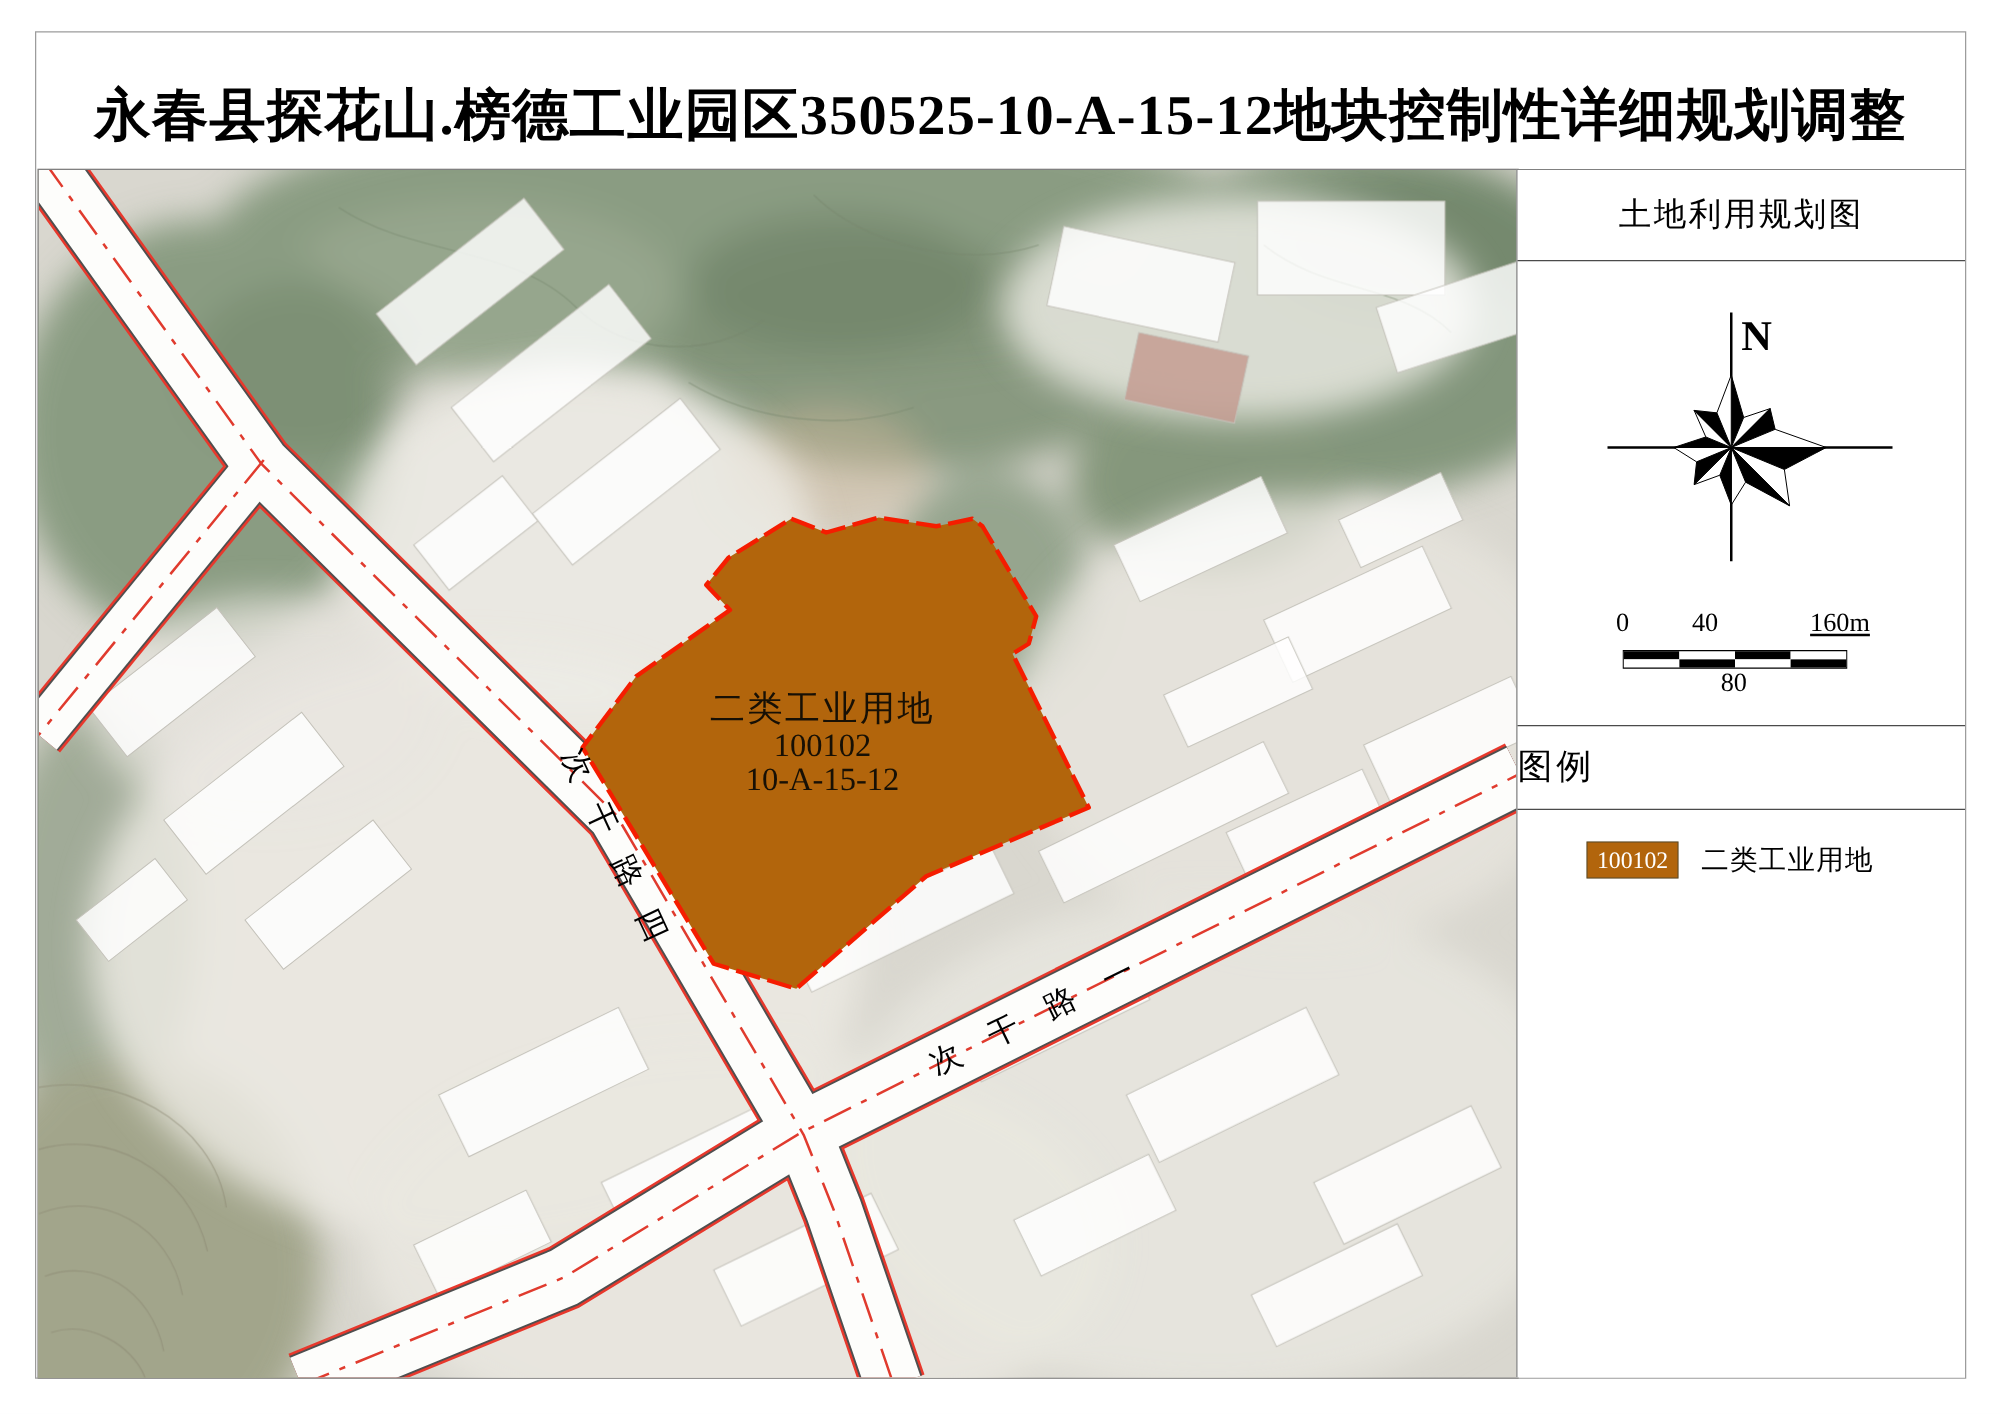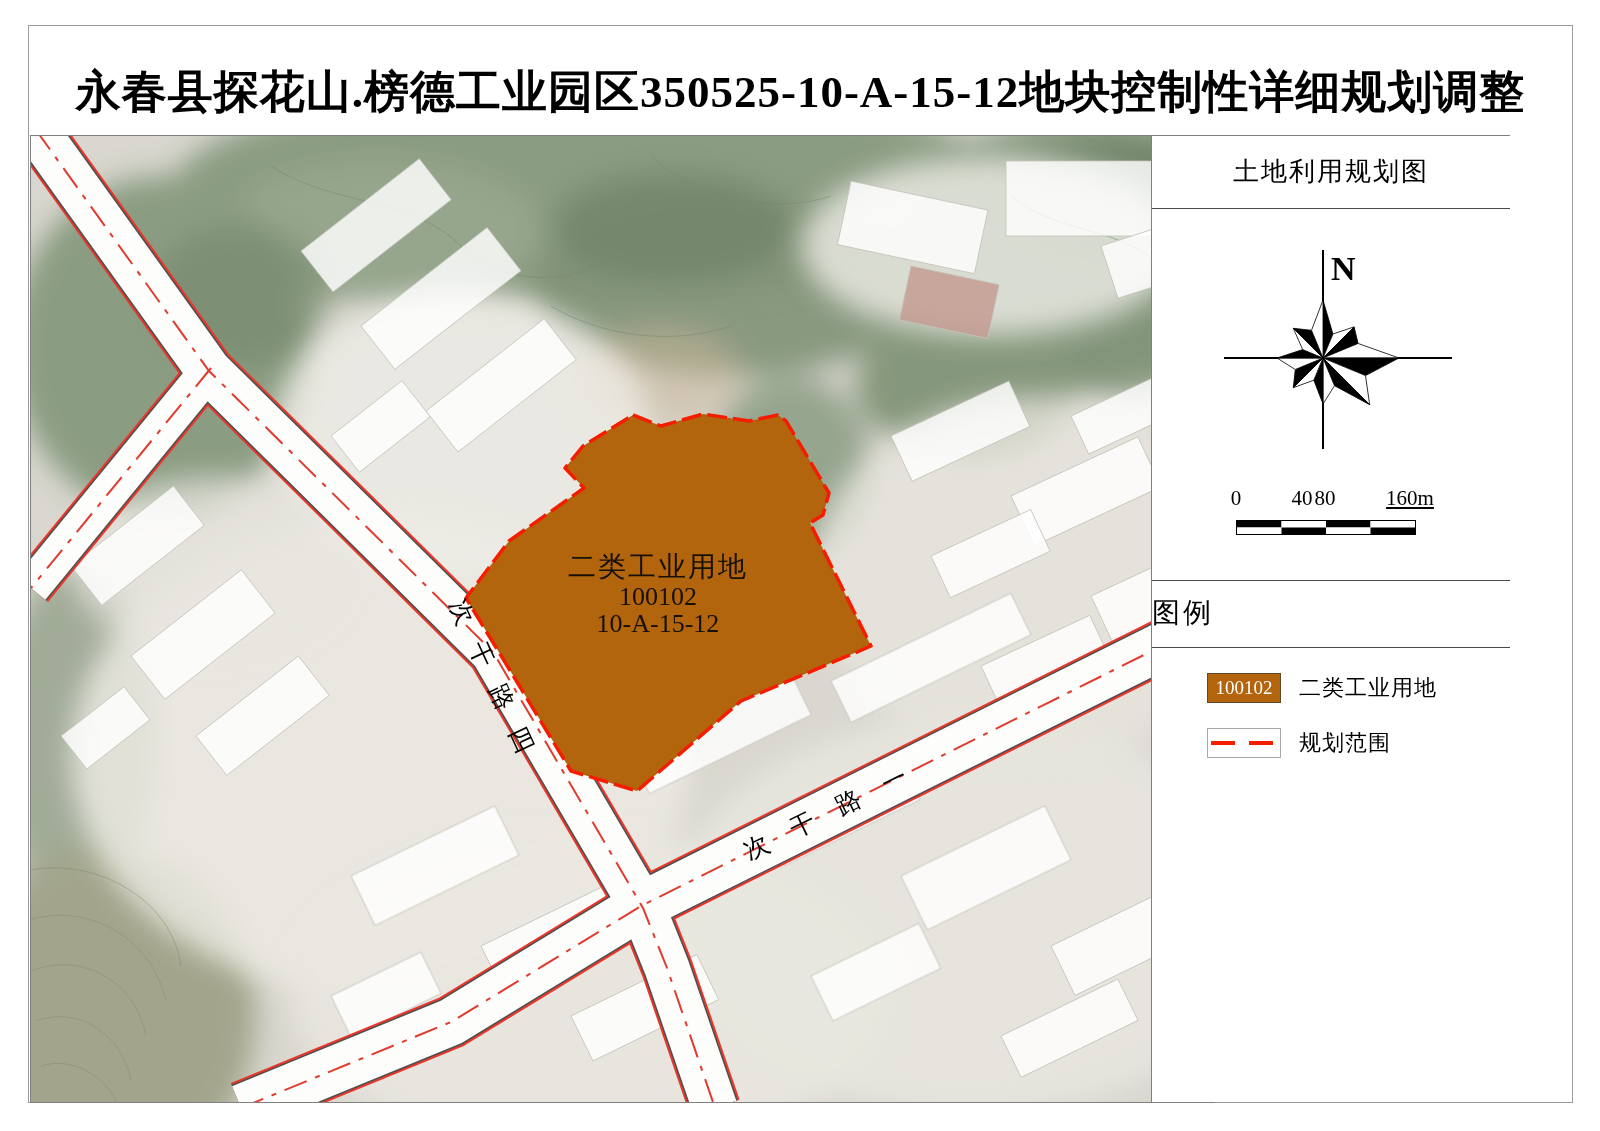--- a/index.html
+++ b/index.html
@@ -4,21 +4,21 @@
 <style>
   html,body{margin:0;padding:0;background:#ffffff;}
   .page{position:relative;width:1600px;height:1131px;background:#ffffff;overflow:hidden;
         font-family:"Liberation Serif","DejaVu Serif",serif;color:#000;padding-left:25px;}
   .frame{position:absolute;left:28px;top:25px;width:1543px;height:1076px;border:1.5px solid #9c9c9c;}
   .main-title{position:absolute;top:36px;left:0;width:100%;text-align:center;margin:0;
               font-size:45px;font-weight:600;letter-spacing:1px;white-space:nowrap;}
   .map-area{position:absolute;left:1px;top:109px;width:1183px;height:966px;border:1px solid #808080;overflow:hidden;background:#d9d7cf;}
   .map-area svg{display:block;}
   svg text{font-family:"Liberation Serif","DejaVu Serif",serif;}
-  .sidebar{position:absolute;left:1122px;top:109px;width:358px;height:966px;background:#ffffff;
+  .sidebar{position:absolute;left:1184px;top:109px;width:358px;height:966px;background:#ffffff;
            border-top:1px solid #808080;border-left:1px solid #808080;}
   .sb-title{position:absolute;top:18px;left:0;width:100%;text-align:center;font-size:26px;letter-spacing:2px;}
   .divider{position:absolute;left:0;width:100%;height:0;border-top:1px solid #4a4a4a;}
   .compass-svg{position:absolute;left:58px;top:108px;}
   .scale-labels{position:absolute;left:0;top:350px;width:100%;height:24px;font-size:21px;}
   .scale-labels span{position:absolute;transform:translateX(-50%);}
   .scalebar-svg{position:absolute;left:84px;top:384px;}
   .legend-title{position:absolute;top:458px;left:0;width:100%;font-size:28px;letter-spacing:3px;}
   .legend-item{position:absolute;left:0;width:100%;height:30px;}
   .legend-item .swatch{position:absolute;left:55px;top:0;}
@@ -232,21 +232,21 @@
             <polygon points="113,114 92.67465028475169,105.58096448796803 83.30151519016499,84.301515190165" fill="#ffffff" stroke="#000" stroke-width="0.8"></polygon>
             <polygon points="113,114 83.30151519016499,84.301515190165 101.51949702904732,86.28361402466139" fill="#000000" stroke="#000" stroke-width="0.8"></polygon>
             <polygon points="113,114 101.51949702904732,86.28361402466139 113,56" fill="#ffffff" stroke="#000" stroke-width="0.8"></polygon>
           </g>
         <text x="121" y="36" font-size="34" font-weight="bold" font-family="'DejaVu Sans',sans-serif">N</text>
       </svg>
 
       <div class="scale-labels">
         <span style="left:84px;">0</span>
         <span style="left:129px;margin-left:21px;">40</span>
-        <span style="left:173px;">80</span>
+        <span style="left:173px;margin-top:48px;">80</span>
         <span style="left:258px;text-decoration:underline;">160m</span>
       </div>
       <svg class="scalebar-svg" width="180" height="16" viewBox="0 0 180 16">
         <rect x="1" y="1" width="44.5" height="6.5" fill="#000"></rect>
         <rect x="45.5" y="1" width="44.5" height="6.5" fill="#fff"></rect>
         <rect x="90" y="1" width="44.5" height="6.5" fill="#000"></rect>
         <rect x="134.5" y="1" width="44.5" height="6.5" fill="#fff"></rect>
         <rect x="1" y="7.5" width="44.5" height="6.5" fill="#fff"></rect>
         <rect x="45.5" y="7.5" width="44.5" height="6.5" fill="#000"></rect>
         <rect x="90" y="7.5" width="44.5" height="6.5" fill="#fff"></rect>
@@ -259,23 +259,16 @@
       <div class="divider" style="top:511px;"></div>
 
       <div class="legend-item" style="top:537px;">
         <svg class="swatch" width="74" height="30" viewBox="0 0 74 30">
           <rect x="0.5" y="0.5" width="73" height="29" stroke="#5a4a28" stroke-width="1" fill="#b2650c"></rect>
           <text x="37" y="21" text-anchor="middle" font-size="19" fill="#ffffff">100102</text>
         </svg>
         <span class="lg-label">二类工业用地</span>
       </div>
 
-      <div class="legend-item" style="top:592px;">
-        <svg class="swatch" width="74" height="30" viewBox="0 0 74 30">
-          <rect x="0.5" y="0.5" width="73" height="29" fill="#ffffff" stroke="#a9a9a9" stroke-width="1"></rect>
-          <line x1="4" y1="15" x2="70" y2="15" stroke-width="4" stroke-dasharray="24 14" stroke="#f51d00"></line>
-        </svg>
-        <span class="lg-label">规划范围</span>
-      </div>
 
     </div>
   </div>
 </div>
 
 </body></html>

